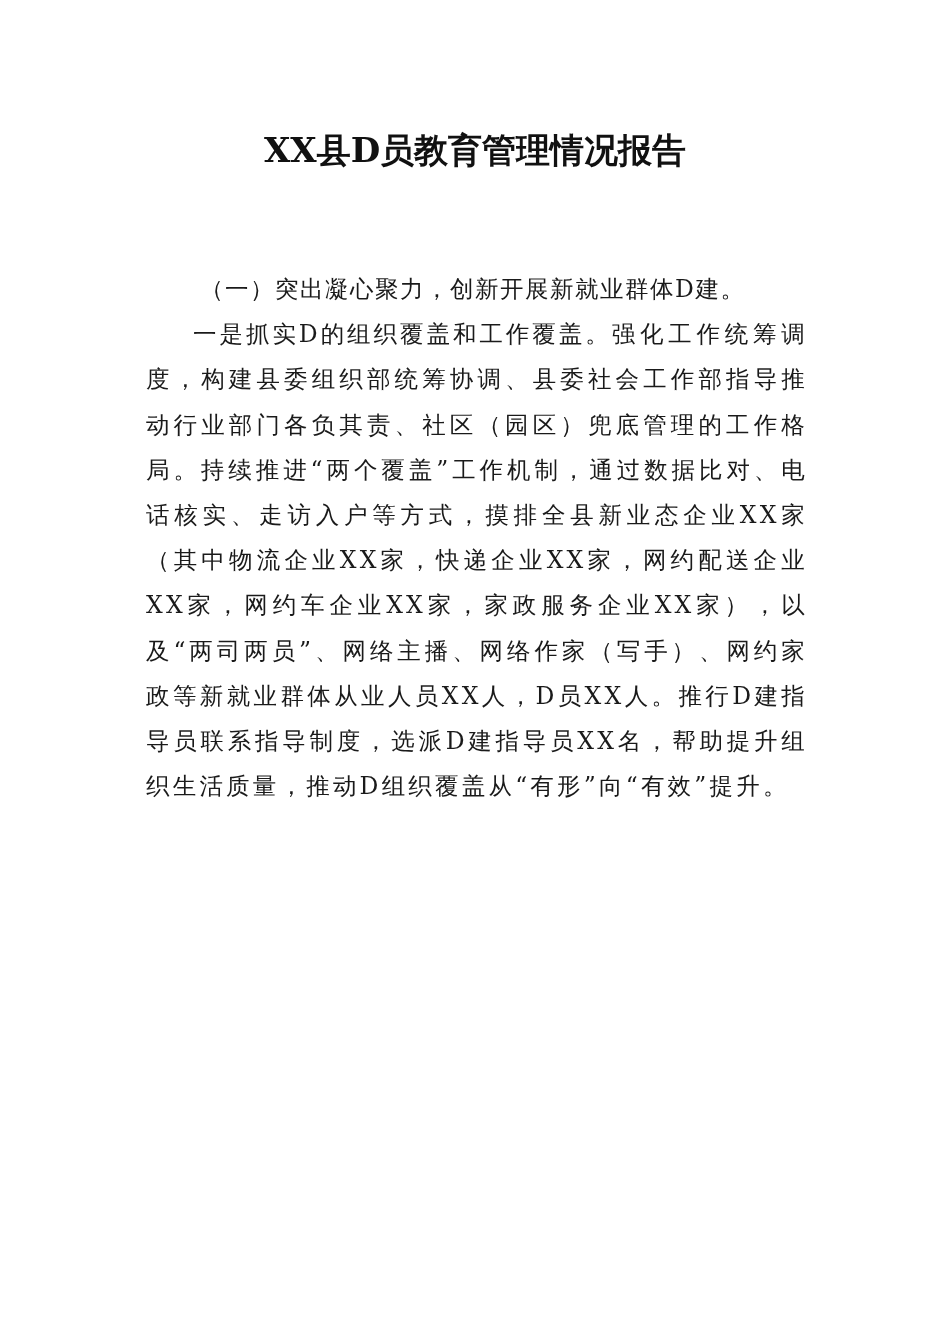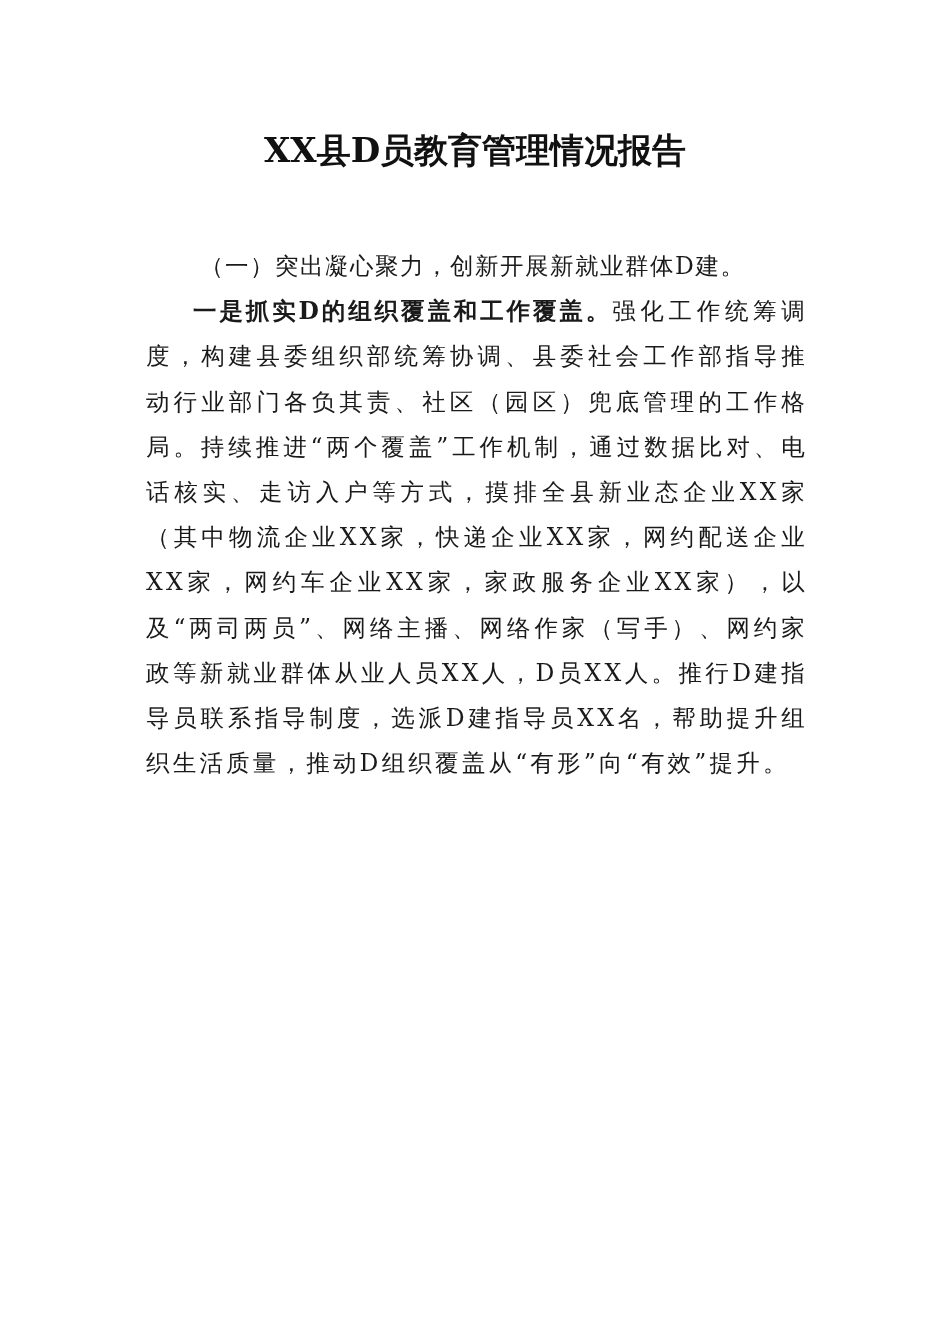--- a/index.html
+++ b/index.html
@@ -31,38 +31,38 @@
       text-align: center;
       font-size: 34px;
       line-height: 48px;
       font-weight: bold;
       letter-spacing: 0px;
       color: #111;
     }
     .body-text {
       position: absolute;
       left: 146px;
-      top: 244px;
+      top: 267px;
       width: 662px;
       font-size: 23.5px;
       line-height: 45.2px;
       letter-spacing: 3.2px;
       text-align: justify;
       text-justify: inter-character;
     }
     .para {
       margin: 0;
       text-indent: 2em;
     }
     .para.heading1 {
       text-indent: 2.3em;
       letter-spacing: 1.5px;
     }
     .lead {
-      font-weight: bold;
+      font-weight: normal;
       letter-spacing: 1.4px;
       margin-top: 30px;
     }
   </style>
 </head>
 <body>
 
 <div class="page">
   <div class="title">XX县D员教育管理情况报告</div>
 

